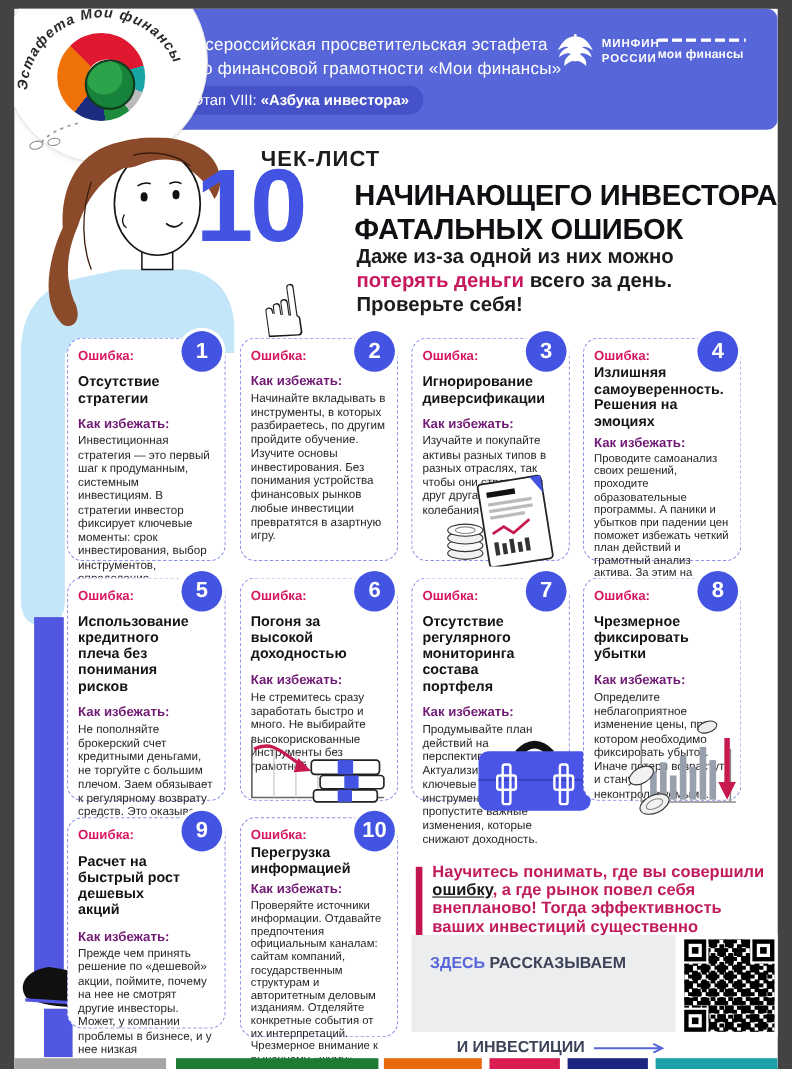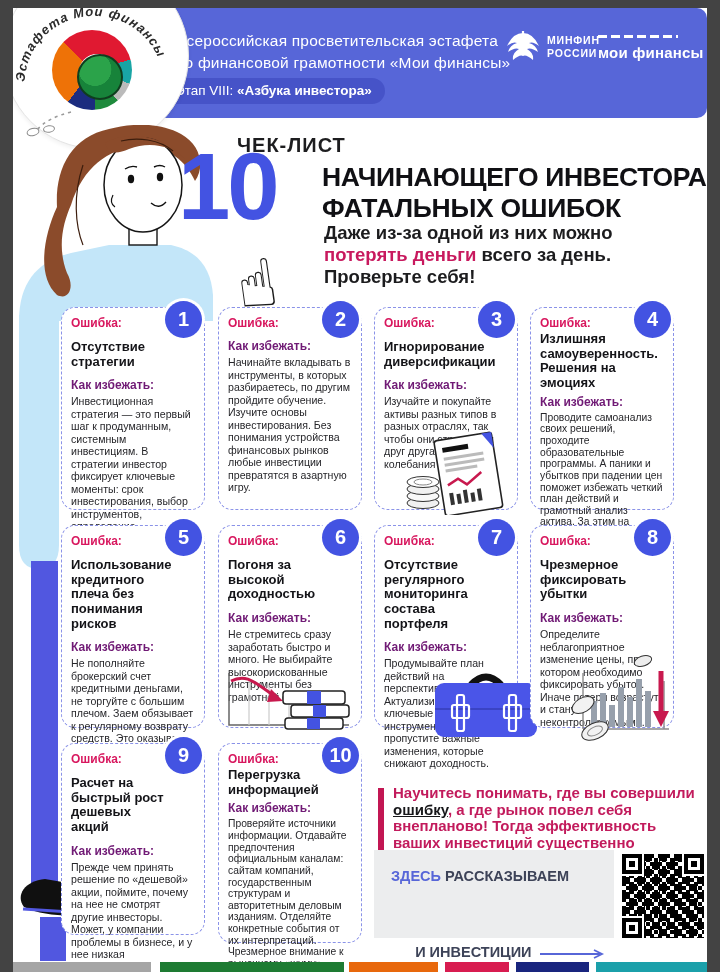--- a/index.html
+++ b/index.html
@@ -9,21 +9,21 @@
 
   
   .header-bar{position:absolute;left:117px;top:0;width:577px;height:110px;background:#5766D8;border-radius:10px;}
   .h-line{position:absolute;color:#fff;font-size:15.5px;font-weight:500;letter-spacing:.2px;}
   .stage-badge{position:absolute;left:149px;top:70px;height:26px;line-height:26px;padding:0 13px;border-radius:14px;
                background:#4653C8;color:#fff;font-size:13.5px;white-space:pre;}
   .stage-badge b{font-weight:700;}
   .minfin-text{position:absolute;left:534px;top:26px;color:#fff;font-size:10.5px;font-weight:700;line-height:13px;letter-spacing:.8px;}
   .myfin{position:absolute;left:585px;top:27px;color:#fff;}
   .myfin .dashes{width:80px;height:3px;background:repeating-linear-gradient(90deg,#fff 0 9px,transparent 9px 13px);margin-bottom:6px;}
-  .myfin .t{font-size:15px;font-weight:800;letter-spacing:.2px;}
+  .myfin .t{font-size:11px;font-weight:800;letter-spacing:.2px;}
 
   
   .bubble{position:absolute;left:-10px;top:-45px;width:184px;height:184px;border-radius:50%;background:#fff;
           border:1px solid #e4e4e4;box-shadow:0 2px 4px rgba(0,0,0,.06);}
   .ring{position:absolute;left:39px;top:22px;width:80px;height:80px;border-radius:50%;
         background:conic-gradient(from 315deg,#E01931 0 120deg,#19A5A5 120deg 155deg,#BBBBBB 155deg 185deg,
                    #1E8A3C 185deg 220deg,#1B2B7F 220deg 262deg,#EE7207 262deg 360deg);}
   .ring-hole{position:absolute;left:66px;top:46px;width:36px;height:36px;border-radius:50%;background:#fff;}
   .ring-btn{position:absolute;left:64px;top:46px;width:42px;height:42px;border-radius:50%;
             background:radial-gradient(circle at 38% 32%,#2BA34A 0 42%,#17833A 43% 100%);border:2.5px solid #0F3D1E;}

